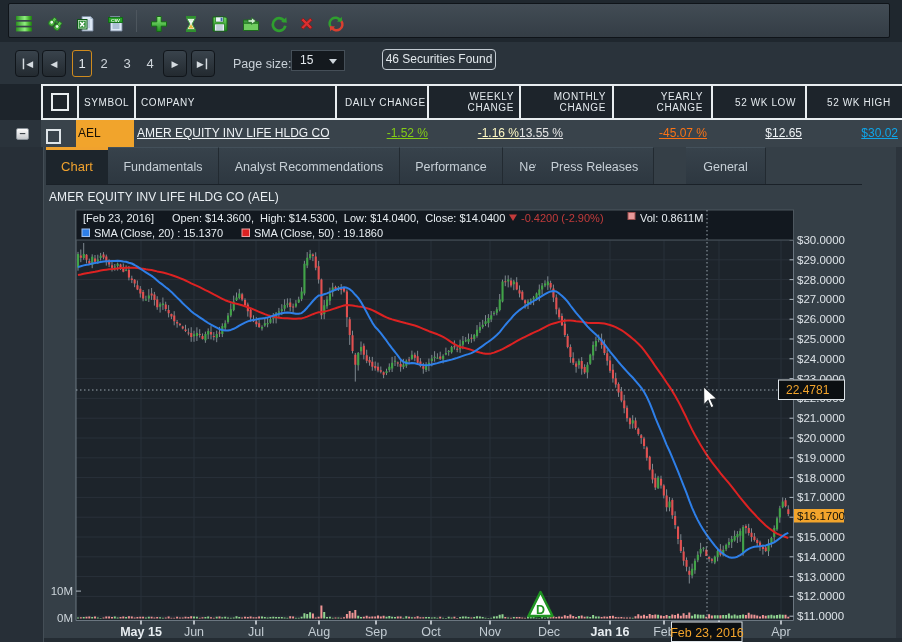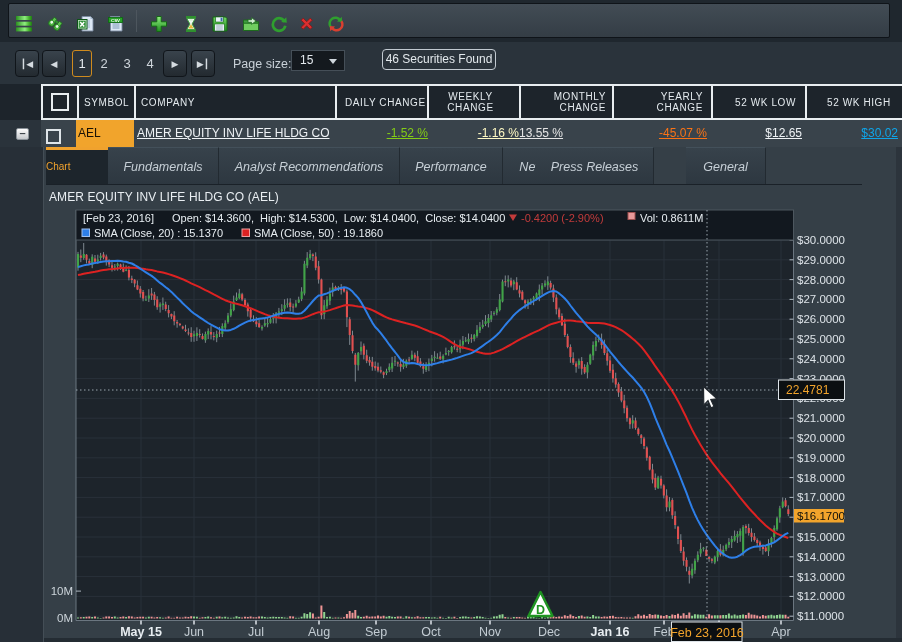--- a/index.html
+++ b/index.html
@@ -36,23 +36,23 @@
 #texp { left:0; top:120px; width:41px; height:27px; background:#2a333b; }
 #expbtn { left:16px; top:128px; width:13px; height:12px; background:linear-gradient(#fdfdfd,#c4c8cc);
   border:1px solid #8a9299; border-radius:2px; color:#3a4248; font-size:11px; font-weight:bold; line-height:8px; text-align:center; position:absolute; }
 #rcheck { left:46px; top:129px; width:15px; height:15px; border:2px solid #dfe5e9; position:absolute; }
 #ael { left:76px; top:120px; width:58px; height:27px; background:#f1a42c; color:#1a1205; font-size:12px; line-height:27px; padding-left:2px; position:absolute; }
 .rval { position:absolute; top:120px; height:27px; line-height:27px; font-size:12px;text-decoration:underline; }
 
 #tabs { left:44px; top:147px; width:858px; height:495px; background:#353f47; }
 #lstrip { left:0; top:147px; width:44px; height:495px; background:#272f37; border-right:1px solid #444e56; }
 .tab { position:absolute; top:147px; height:38px; background:linear-gradient(#37424b,#2d3740); border-right:1px solid #222a31; border-top:1px solid #43505a;
-  color:#c6cfd6; font-size:12.5px; text-align:center; line-height:38px;font-style:italic; }
+  color:#c6cfd6; font-size:12.5px; text-align:center; line-height:38px; }
 #tabchart { left:46px; top:147px; width:62px; height:38px; background:#1d252c; border-top:3px solid #f0a22e;
-  color:#f0a22e; font-size:10px; text-align:left; line-height:34px; position:absolute; }
+  color:#f0a22e; font-size:13px; text-align:center; line-height:34px; position:absolute; }
 #tabline { left:46px; top:184px; width:816px; height:1px; background:#1a2128; }
 #ctitle { left:49px; top:190px; color:#e9eef2; font-size:12px; font-weight:normal; letter-spacing:0.1px; position:absolute; }
 #rstrip { left:896px; top:147px; width:6px; height:495px; background:#2c343c; }
 #bstrip { left:44px; top:638px; width:858px; height:4px; background:#242c33; }
 </style></head>
 <body>
 <div class="abs" id="toolbar"></div>
 <div class="abs" id="tpanel">
 <svg class="ticon" style="left:6px" width="18" height="18" viewBox="0 0 18 18">
       <defs>
@@ -162,21 +162,21 @@
 <div class="hsep" style="left:335px"></div>
 <div class="hsep" style="left:427px"></div>
 <div class="hsep" style="left:519px"></div>
 <div class="hsep" style="left:612px"></div>
 <div class="hsep" style="left:711px"></div>
 <div class="hsep" style="left:805px"></div>
 <div id="hcheck"></div>
 <div class="hlab" style="left:84px; top:97px">SYMBOL</div>
 <div class="hlab" style="left:141px; top:97px">COMPANY</div>
 <div class="hlab" style="left:345px; top:97px">DAILY CHANGE</div>
-<div class="hlab" style="left:427px; top:91px; width:87px; text-align:center">WEEKLY<br>CHANGE</div>
+<div class="hlab" style="left:427px; top:91px; width:87px; text-align:right">WEEKLY<br>CHANGE</div>
 <div class="hlab" style="left:519px; top:91px; width:87px; text-align:right">MONTHLY<br>CHANGE</div>
 <div class="hlab" style="left:612px; top:91px; width:91px; text-align:right">YEARLY<br>CHANGE</div>
 <div class="hlab" style="left:735px; top:97px">52 WK LOW</div>
 <div class="hlab" style="left:827px; top:97px">52 WK HIGH</div>
 <div class="abs" id="trow"></div>
 <div class="abs" id="texp"></div>
 <div id="expbtn">–</div>
 <div id="rcheck"></div>
 <div id="ael">AEL</div>
 <div class="rval" style="left:137px; color:#eef2f5">AMER EQUITY INV LIFE HLDG CO</div>

